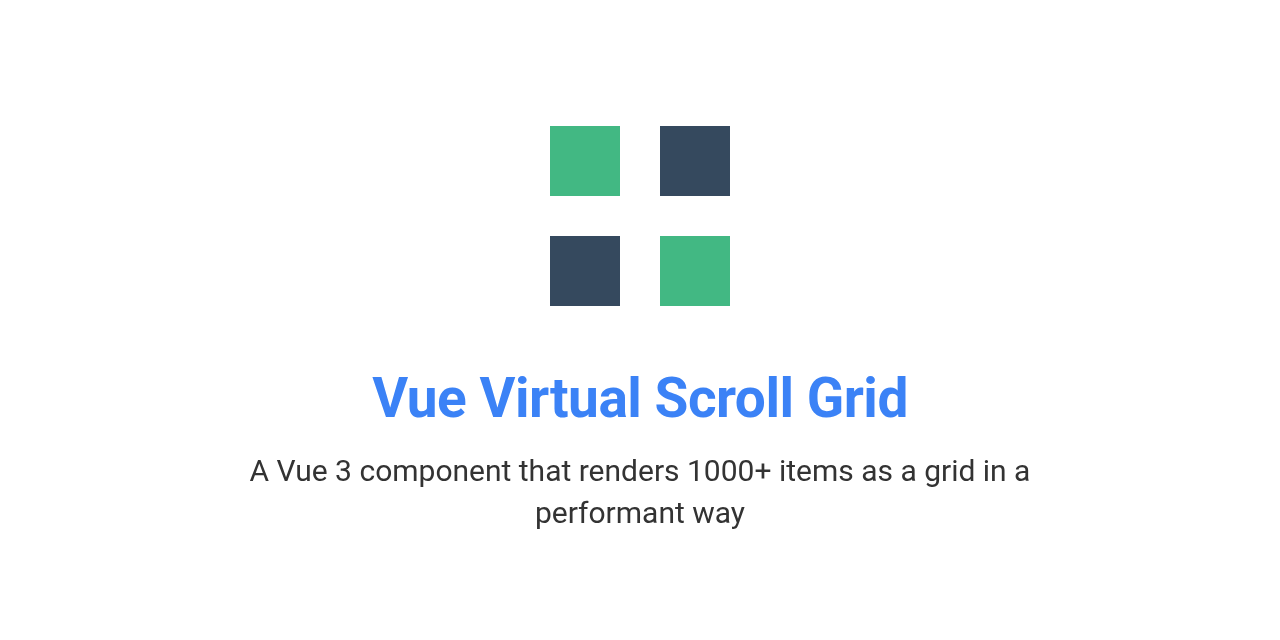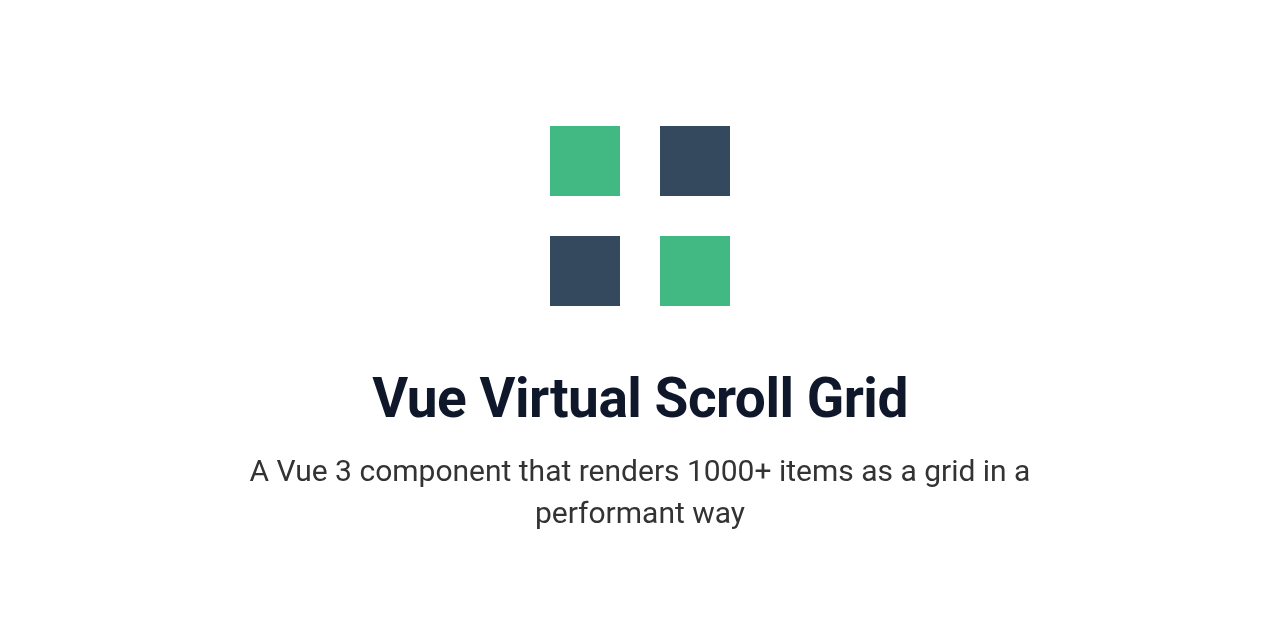--- a/index.html
+++ b/index.html
@@ -31,21 +31,21 @@
     }
     .square-green {
       background: #42b883;
     }
     .square-dark {
       background: #35495e;
     }
     .title {
       font-size: 55px;
       font-weight: 700;
-      color: #0f172a;
+      color: #3b82f6;
       margin-bottom: 20px;
       letter-spacing: -0.5px;
       text-align: center;
     }
     .subtitle {
       font-size: 30px;
       font-weight: 400;
       color: #333333;
       text-align: center;
       line-height: 1.4;

